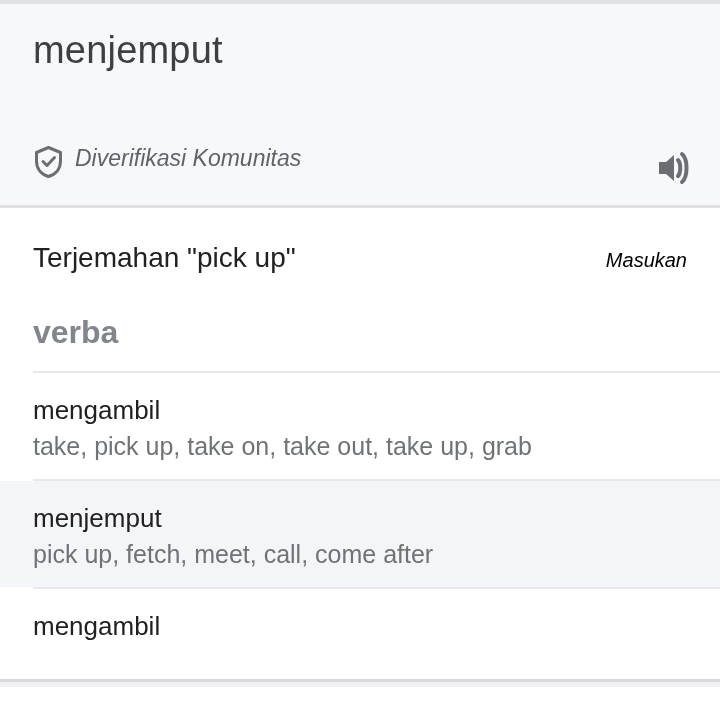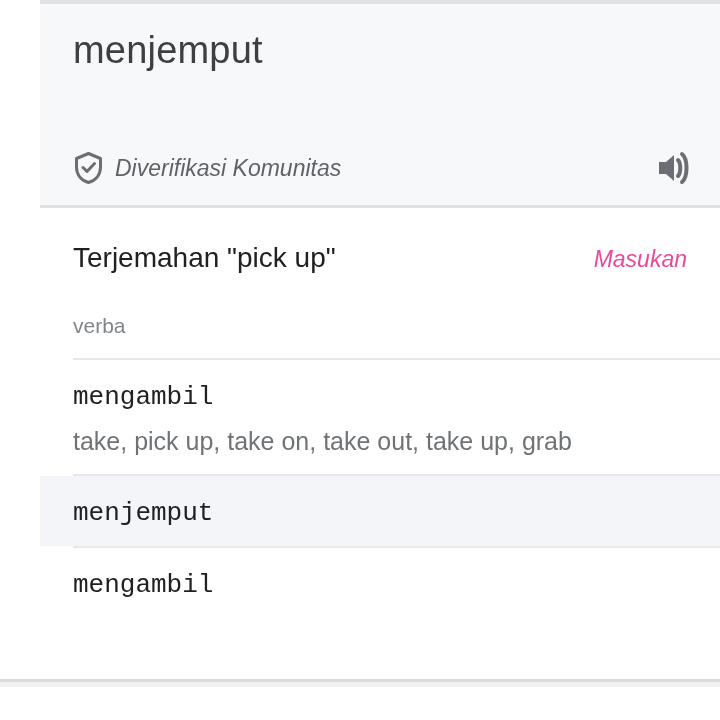--- a/index.html
+++ b/index.html
@@ -6,21 +6,20 @@
   html, body { background: #ffffff; }
   body {
     font-family: "Liberation Sans", "DejaVu Sans", sans-serif;
     width: 720px; height: 720px;
     overflow: hidden;
   }
   .app {
     position: relative;
     width: 720px; height: 687px;
     background: #ffffff;
-    padding-left: 40px;
   }
 
   
   .top-strip {
     height: 4px;
     background: #e0e1e4;
   }
 
   
   .header {
@@ -33,21 +32,21 @@
     font-size: 38px;
     line-height: 44px;
     color: #3c4043;
     letter-spacing: 0.2px;
   }
   .verified-row {
     position: absolute;
     left: 33px; right: 23px;
     top: 141px;
     display: flex;
-    align-items: center;
+    align-items: flex-start;
   }
   .verified-row .shield {
     width: 31px; height: 34px;
     flex: 0 0 auto;
     display: inline-flex;
     align-items: center;
   }
   .verified-label {
     font-size: 23px;
     font-style: italic;
@@ -76,55 +75,55 @@
     justify-content: space-between;
     padding: 32px 33px 0 33px;
   }
   .trans-title {
     font-size: 28px;
     line-height: 36px;
     color: #212124;
   }
   .trans-title .bold { font-weight: normal; }
   .feedback-link {
-    font-size: 23px;
+    font-size: 20px;
     font-style: italic;
-    color: #ec4899;
+    color: #000000;
     cursor: pointer;
   }
   .pos-label {
     padding: 38px 33px 20px 33px;
-    font-size: 21px;
+    font-size: 32px;
     color: #80868b;
+    font-weight: bold;
   }
   .row-divider {
     height: 2px;
     background: #e8e8ea;
     margin-left: 33px;
   }
 
   
   .entry {
     padding: 21px 33px 17px 33px;
     cursor: pointer;
   }
   .entry.highlighted {
     background: #f4f5f8;
   }
   .entry-word {
     font-size: 26px;
     line-height: 32px;
     color: #212124;
-    font-family: Liberation Mono, monospace;
   }
   .entry-syns {
     font-size: 25px;
     line-height: 32px;
     color: #6f7376;
-    margin-top: 12px;
+    margin-top: 4px;
   }
   .entry-last {
     padding-bottom: 45px;
   }
 
   
   .bottom-strip {
     position: absolute;
     left: 0; right: 0; bottom: 0;
     height: 8px;
@@ -177,20 +176,21 @@
 
     <div class="entry">
       <div class="entry-word">mengambil</div>
       <div class="entry-syns">take, pick up, take on, take out, take up, grab</div>
     </div>
 
     <div class="row-divider"></div>
 
     <div class="entry highlighted">
       <div class="entry-word">menjemput</div>
+      <div class="entry-syns">pick up, fetch, meet, call, come after</div>
     </div>
 
     <div class="row-divider"></div>
 
     <div class="entry entry-last">
       <div class="entry-word">mengambil</div>
     </div>
 
   </div>
 

